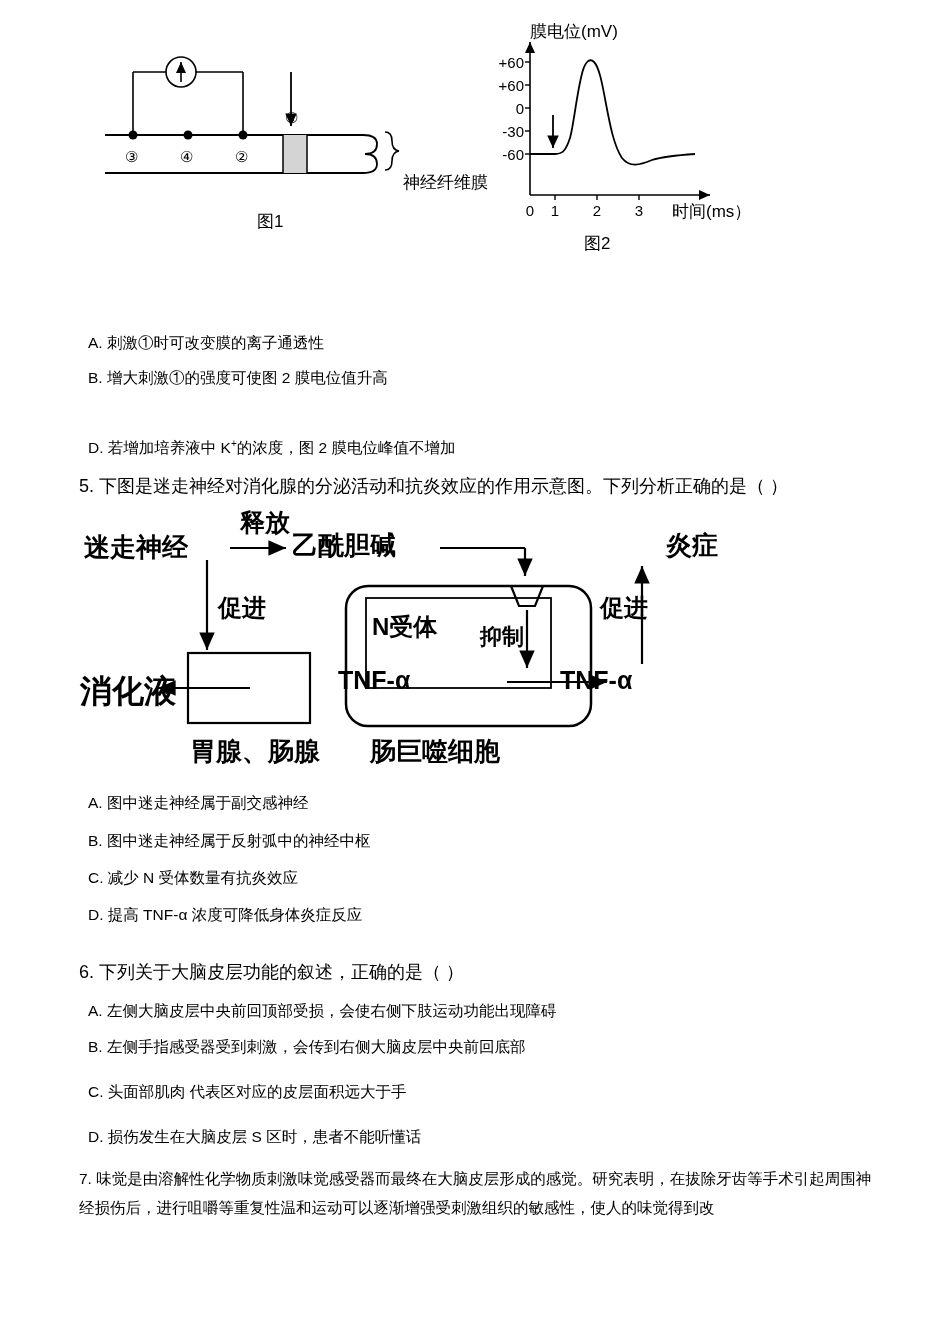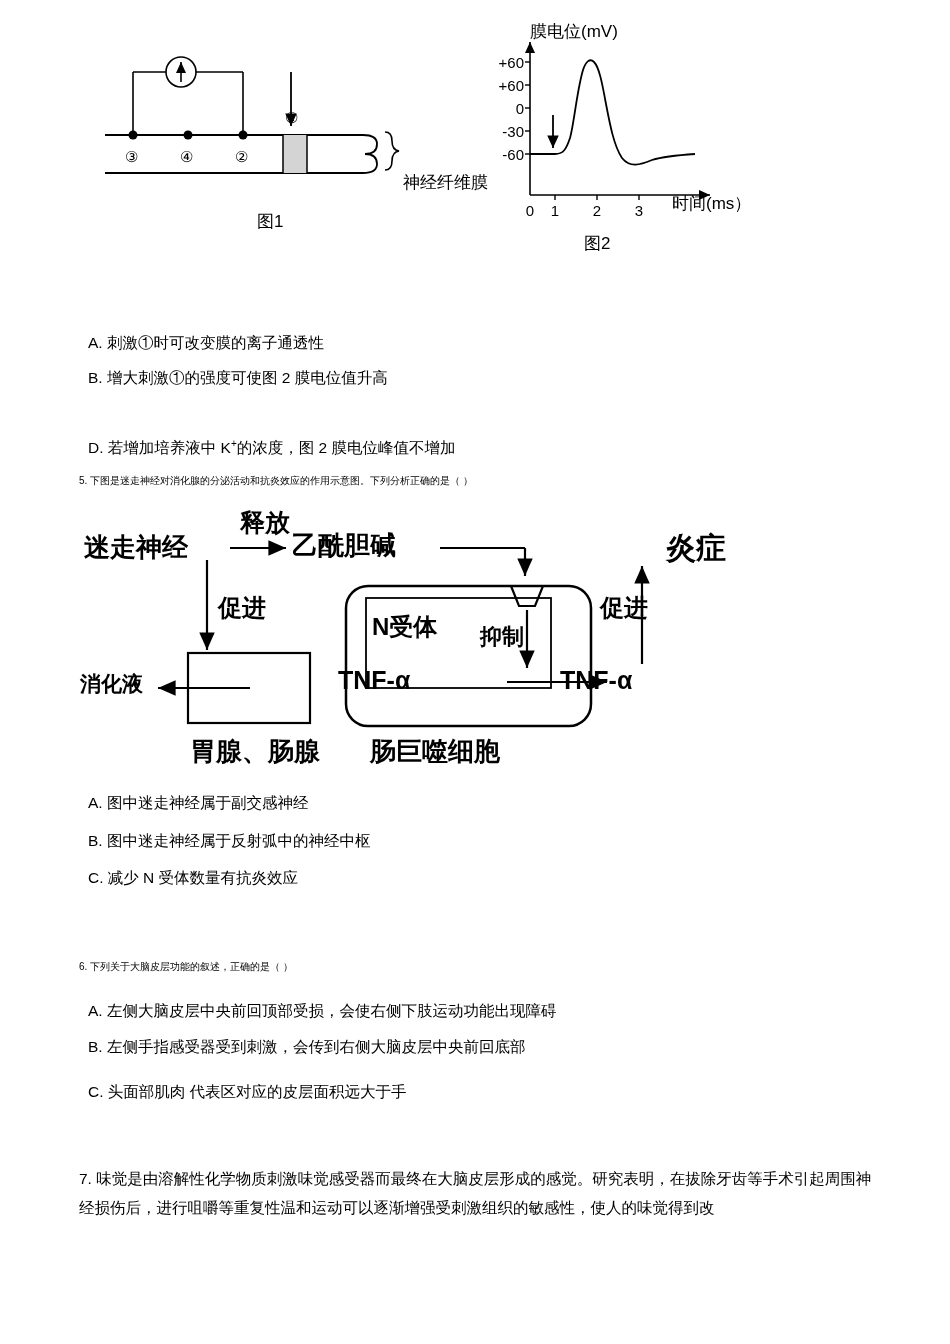--- a/index.html
+++ b/index.html
@@ -93,21 +93,21 @@
   .opt {
     position: absolute;
     left: 88px;
     font-size: 15.5px;
     font-family: "Liberation Sans", sans-serif;
     white-space: nowrap;
   }
   .qtext {
     position: absolute;
     left: 79px;
-    font-size: 10px;
+    font-size: 18px;
     font-family: "Liberation Sans", sans-serif;
     white-space: nowrap;
   }
   .qtext-wrap {
     position: absolute;
     left: 79px;
     width: 795px;
     font-size: 15.5px;
     font-family: "Liberation Sans", sans-serif;
     line-height: 1.85;
@@ -220,21 +220,21 @@
       <span class="mp-ylab" style="left:0px; top:57px; width:44px;">+60</span>
       <span class="mp-ylab" style="left:0px; top:80px; width:44px;">0</span>
       <span class="mp-ylab" style="left:0px; top:103px; width:44px;">-30</span>
       <span class="mp-ylab" style="left:0px; top:126px; width:44px;">-60</span>
 
       <span class="mp-xlab" style="left:42px; top:182px; width:16px;">0</span>
       <span class="mp-xlab" style="left:67px; top:182px; width:16px;">1</span>
       <span class="mp-xlab" style="left:109px; top:182px; width:16px;">2</span>
       <span class="mp-xlab" style="left:151px; top:182px; width:16px;">3</span>
 
-      <span class="mp-axistitle" style="left:192px; top:172px;text-align:center;">时间(ms）</span>
+      <span class="mp-axistitle" style="left:192px; top:180px;text-align:center;">时间(ms）</span>
       <span class="fig-caption" style="left:104px; top:212px;">图2</span>
     </div>
   </div>
 
   <span class="opt" style="top:333px;">A. 刺激①时可改变膜的离子通透性</span>
   <span class="opt" style="top:368px;">B. 增大刺激①的强度可使图 2 膜电位值升高</span>
   <span class="opt" style="top:438px;"><span>D. 若增加培养液中 K</span><sup>+</sup><span>的浓度，图 2 膜电位峰值不增加</span></span>
 
   <span class="qtext" style="top:474px;">5. 下图是迷走神经对消化腺的分泌活动和抗炎效应的作用示意图。下列分析正确的是（      ）</span>
 
@@ -268,34 +268,36 @@
       <rect x="118" y="155" width="122" height="70" fill="none" stroke="#000" stroke-width="2.2"></rect>
 
       <line x1="180" y1="190" x2="88" y2="190" stroke="#000" stroke-width="2.2" marker-end="url(#ah3)"></line>
     </svg>
 
     <span class="vg-text" style="left:14px; top:32px; font-size:26px;">迷走神经</span>
     <span class="vg-text" style="left:170px; top:8px; font-size:25px;">释放</span>
     <span class="vg-text" style="left:222px; top:30px; font-size:26px;">乙酰胆碱</span>
     <span class="vg-text" style="left:148px; top:94px; font-size:24px;">促进</span>
     <span class="vg-text" style="left:530px; top:94px; font-size:24px;">促进</span>
-    <span class="vg-text" style="left:596px; top:30px; font-size:30px;">炎症</span>
+    <span class="vg-text" style="left:596px; top:30px; font-size:26px;">炎症</span>
     <span class="vg-text" style="left:302px; top:113px; font-size:24px;">N受体</span>
     <span class="vg-text" style="left:410px; top:124px; font-size:22px;">抑制</span>
     <span class="vg-text" style="left:268px; top:168px; font-size:25px;">TNF-α</span>
     <span class="vg-text" style="left:490px; top:168px; font-size:25px;">TNF-α</span>
-    <span class="vg-text" style="left:10px; top:172px; font-size:21px;">消化液</span>
+    <span class="vg-text" style="left:10px; top:172px; font-size:32px;">消化液</span>
     <span class="vg-text" style="left:120px; top:236px; font-size:26px;">胃腺、肠腺</span>
     <span class="vg-text" style="left:300px; top:236px; font-size:26px;">肠巨噬细胞</span>
   </div>
 
   <span class="opt" style="top:793px;">A. 图中迷走神经属于副交感神经</span>
   <span class="opt" style="top:831px;">B. 图中迷走神经属于反射弧中的神经中枢</span>
   <span class="opt" style="top:868px;">C. 减少 N 受体数量有抗炎效应</span>
+  <span class="opt" style="top:905px;">D. 提高 TNF-α 浓度可降低身体炎症反应</span>
 
   <span class="qtext" style="top:960px;">6. 下列关于大脑皮层功能的叙述，正确的是（      ）</span>
   <span class="opt" style="top:1001px;">A. 左侧大脑皮层中央前回顶部受损，会使右侧下肢运动功能出现障碍</span>
   <span class="opt" style="top:1082px;">C. 头面部肌肉   代表区对应的皮层面积远大于手</span>
   <span class="opt" style="top:1037px;">B. 左侧手指感受器受到刺激，会传到右侧大脑皮层中央前回底部</span>
+  <span class="opt" style="top:1127px;">D. 损伤发生在大脑皮层 S 区时，患者不能听懂话</span>
 
   <div class="qtext-wrap" style="top:1165px;">7. 味觉是由溶解性化学物质刺激味觉感受器而最终在大脑皮层形成的感觉。研究表明，在拔除牙齿等手术引起周围神经损伤后，进行咀嚼等重复性温和运动可以逐渐增强受刺激组织的敏感性，使人的味觉得到改</div>
 
 </div>
 
 </body></html>

